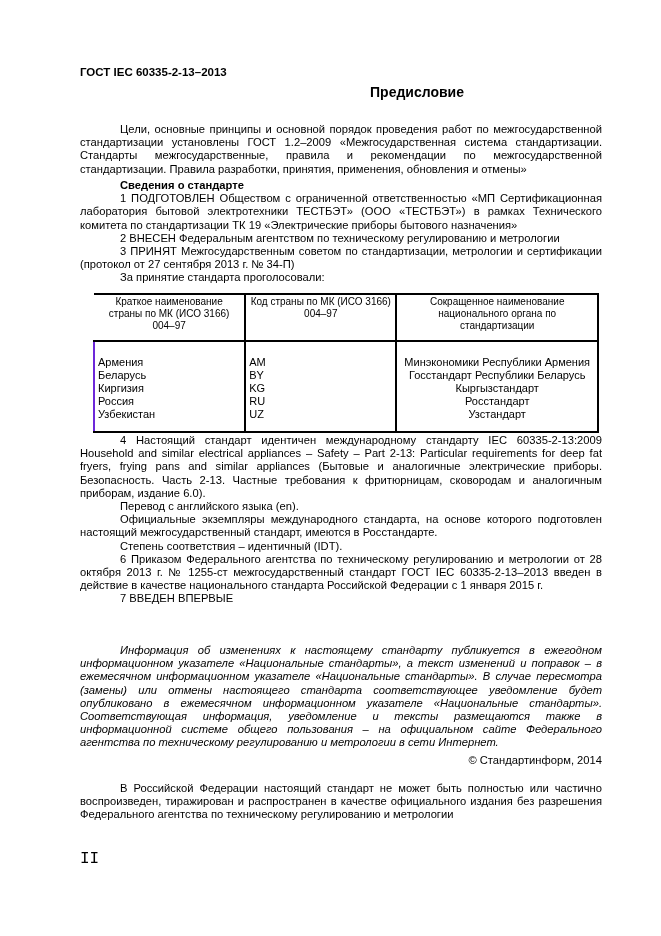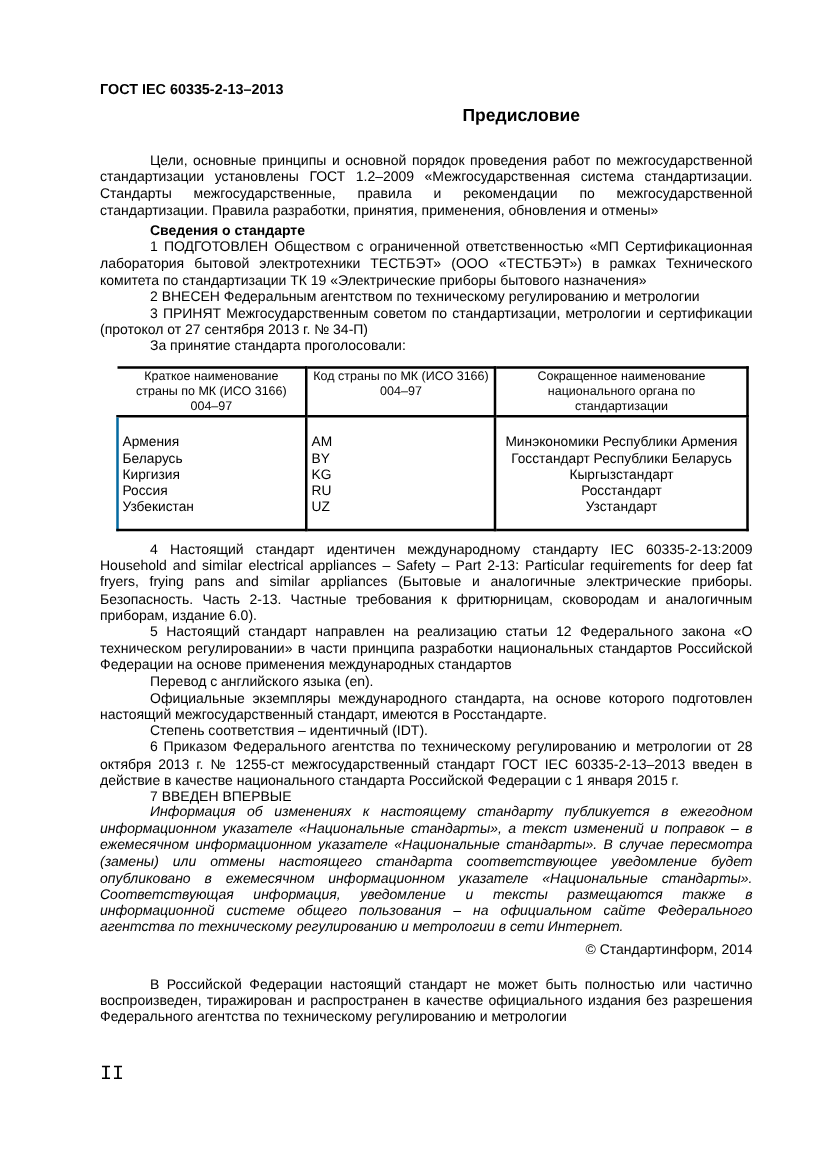--- a/index.html
+++ b/index.html
@@ -15,28 +15,28 @@
     .ind { margin: 0; padding-left: 40px; }
     .bold { font-weight: bold; }
     .it { font-style: italic; }
     table.tbl {
       position: absolute; left: 93px; top: 293px; width: 506px;
       border-collapse: collapse; font-size: 11px;
     }
     table.tbl th {
       font-weight: normal; font-size: 10px; line-height: 12px; text-align: center; vertical-align: top;
       border-top: 2px solid #000; border-bottom: 2px solid #000; border-right: 2px solid #000;
-      padding: 1px 4px 0 4px;
+      padding: 1px 4px 8px 4px;
     }
     table.tbl th:first-child { border-left: 0; }
     table.tbl td {
       vertical-align: top; line-height: 13px; padding: 14px 3px 10px 3px;
       border-right: 2px solid #000; border-bottom: 2px solid #000;
     }
-    table.tbl td:first-child { border-left: 2px solid #0369a1; }
+    table.tbl td:first-child { border-left: 2px solid #6d28d9; }
     td.c3 { text-align: center; }
     .row-line { display: block; white-space: nowrap; }
     .right { text-align: right; }
     .pagenum { position: absolute; left: 80px; top: 850px; font-size: 16px; font-family: Liberation Mono, monospace; }
   </style>
 </head>
 <body>
 
 <div class="hdr">ГОСТ IEC 60335-2-13–2013</div>
 <div class="title"><span>Предисловие</span></div>
@@ -83,21 +83,20 @@
         <span class="row-line">Кыргызстандарт</span>
         <span class="row-line">Росстандарт</span>
         <span class="row-line">Узстандарт</span>
       </td>
     </tr>
   </tbody>
 </table>
 
 <div class="blk" style="top:434px;">
   <p class="p">4  Настоящий стандарт идентичен международному стандарту IEC 60335-2-13:2009 Household and similar electrical appliances – Safety – Part 2-13: Particular requirements for deep fat fryers, frying pans and similar appliances  (Бытовые и аналогичные электрические приборы. Безопасность. Часть 2-13. Частные требования к фритюрницам, сковородам и аналогичным приборам, издание 6.0).</p>
-  <p class="p">5 Настоящий стандарт направлен на реализацию статьи 12 Федерального закона «О техническом регулировании» в части принципа разработки национальных стандартов Российской Федерации на основе применения международных стандартов</p>
   <p class="ind">Перевод с английского языка (en).</p>
   <p class="p">Официальные экземпляры международного стандарта, на основе которого подготовлен настоящий межгосударственный стандарт, имеются в Росстандарте.</p>
   <p class="ind">Степень соответствия – идентичный (IDT).</p>
   <p class="p">6  Приказом Федерального агентства по техническому регулированию и метрологии от 28 октября 2013 г. № 1255-ст межгосударственный стандарт ГОСТ IEC 60335-2-13–2013  введен в действие в качестве национального стандарта Российской Федерации с 1 января 2015 г.</p>
   <p class="ind">7 ВВЕДЕН ВПЕРВЫЕ</p>
 </div>
 
 <div class="blk" style="top:644px;">
   <p class="p it">Информация об изменениях к настоящему стандарту публикуется в ежегодном информационном указателе «Национальные стандарты», а текст изменений и поправок – в ежемесячном информационном указателе  «Национальные стандарты». В случае пересмотра (замены) или отмены настоящего стандарта соответствующее уведомление будет опубликовано в ежемесячном информационном указателе «Национальные стандарты». Соответствующая информация, уведомление и тексты размещаются также в информационной системе общего пользования – на официальном сайте Федерального агентства по техническому регулированию и метрологии  в сети Интернет.</p>
   <p class="right" style="margin:4px 0 0 0;">©  Стандартинформ, 2014</p>

